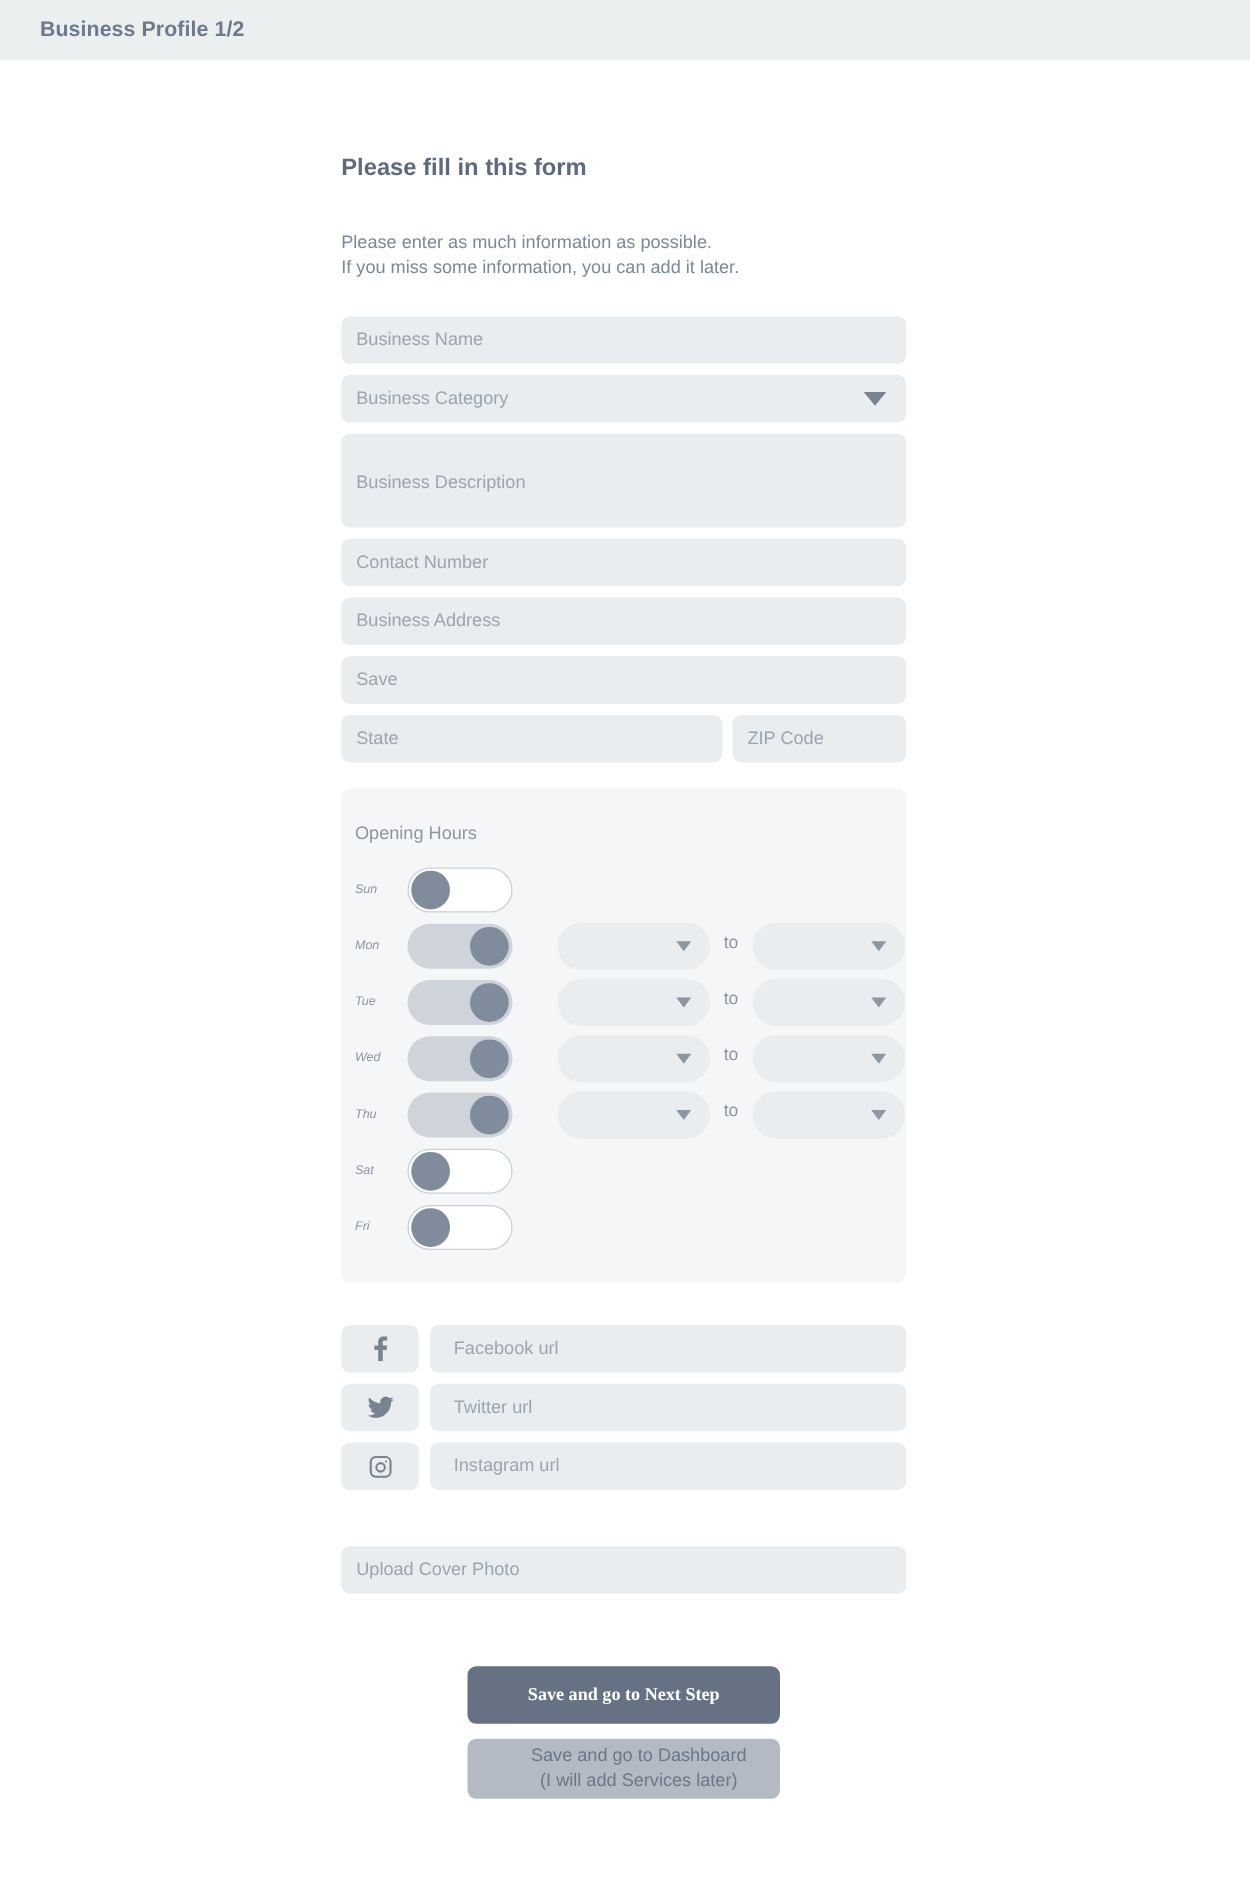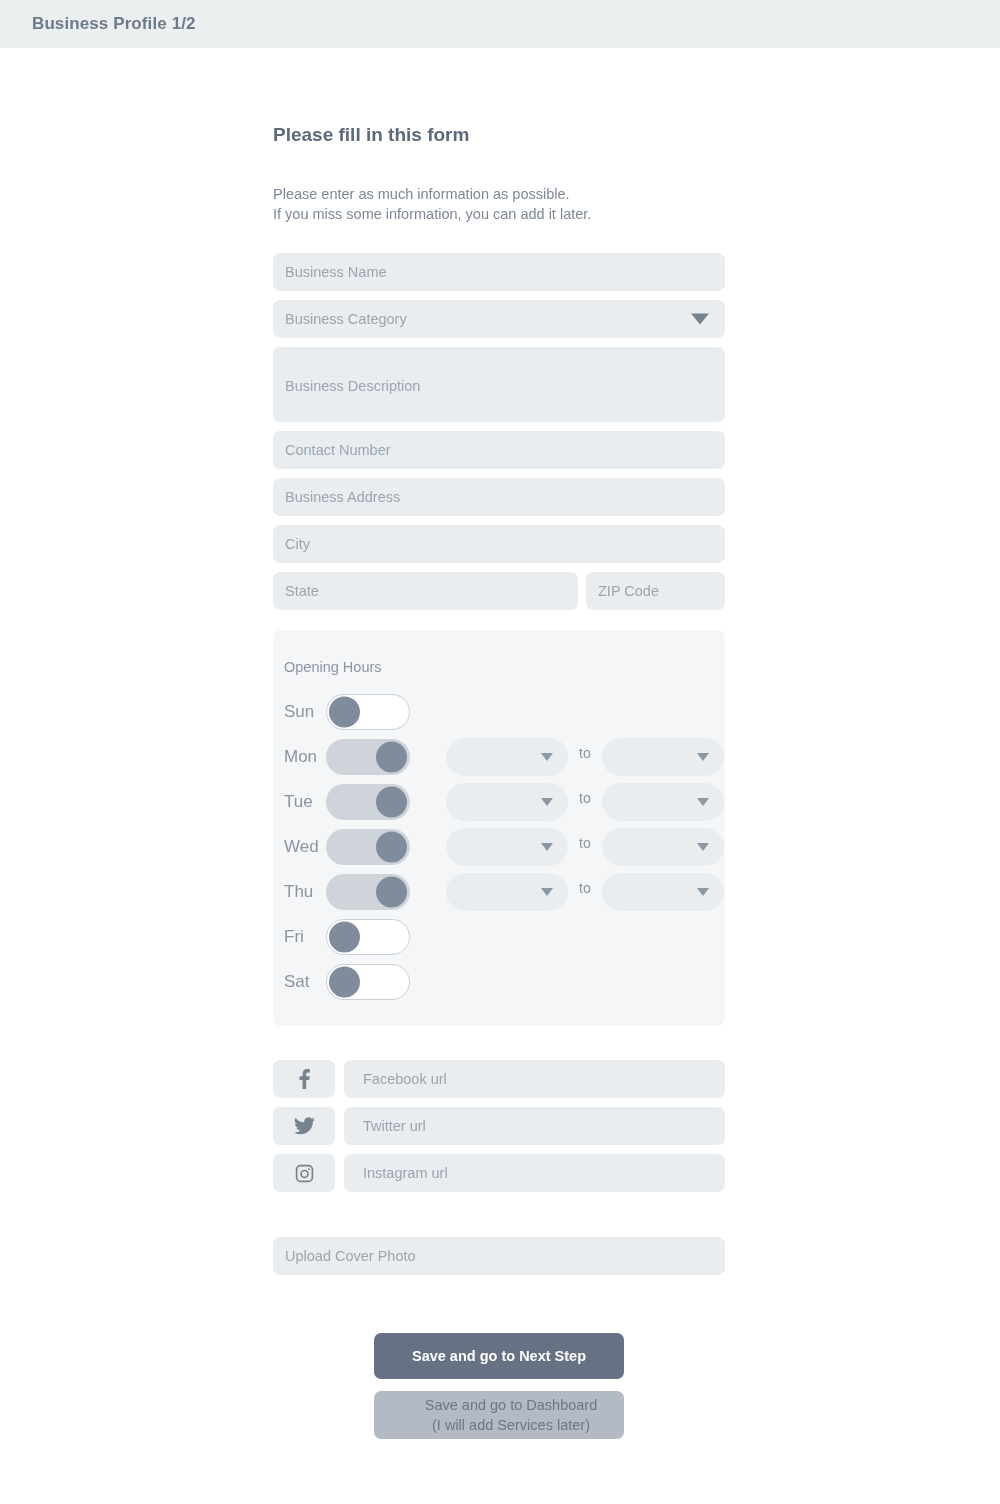--- a/index.html
+++ b/index.html
@@ -107,23 +107,24 @@
     margin-bottom: 14px;
   }
   .day-row {
     display: flex;
     align-items: center;
     height: 45px;
     padding-left: 11px;
   }
   .day-name {
     width: 42px;
-    font-size: 17px;
+    font-size: 10px;
     color: #8b95a3;
     flex: none;
+    font-style: italic;
   }
 
   .toggle {
     width: 84px;
     height: 36px;
     border-radius: 18px;
     position: relative;
     flex: none;
   }
   .toggle.off {
@@ -217,21 +218,21 @@
     align-items: center;
     margin-top: 58px;
   }
   .btn-primary {
     width: 250px;
     height: 46px;
     background: #667283;
     border-radius: 7px;
     border: none;
     color: #ffffff;
-    font-family: Liberation Sans, sans-serif;
+    font-family: Liberation Serif, serif;
     font-size: 14.5px;
     font-weight: bold;
     cursor: pointer;
   }
   .btn-secondary {
     width: 250px;
     height: 48px;
     background: #b3bac3;
     border-radius: 7px;
     border: none;
@@ -280,21 +281,21 @@
 
     <div class="field">
       <span class="ph">Contact Number</span>
     </div>
 
     <div class="field">
       <span class="ph">Business Address</span>
     </div>
 
     <div class="field">
-      <span class="ph">City</span>
+      <span class="ph">Save</span>
     </div>
 
     <div class="row-split">
       <div class="field state">
         <span class="ph">State</span>
       </div>
       <div class="field zip">
         <span class="ph">ZIP Code</span>
       </div>
     </div>
@@ -367,28 +368,28 @@
             <span class="caret"></span>
           </div>
           <span class="to-word">to</span>
           <div class="time-select">
             <span class="caret"></span>
           </div>
         </div>
       </div>
 
       <div class="day-row">
+        <span class="day-name">Sat</span>
+        <div class="toggle off">
+          <span class="thumb"></span>
+        </div>
+      </div>
+
+      <div class="day-row">
         <span class="day-name">Fri</span>
-        <div class="toggle off">
-          <span class="thumb"></span>
-        </div>
-      </div>
-
-      <div class="day-row">
-        <span class="day-name">Sat</span>
         <div class="toggle off">
           <span class="thumb"></span>
         </div>
       </div>
     </div>
 
     <div class="social-wrap">
 
       <div class="social-row">
         <div class="social-icon-box">

